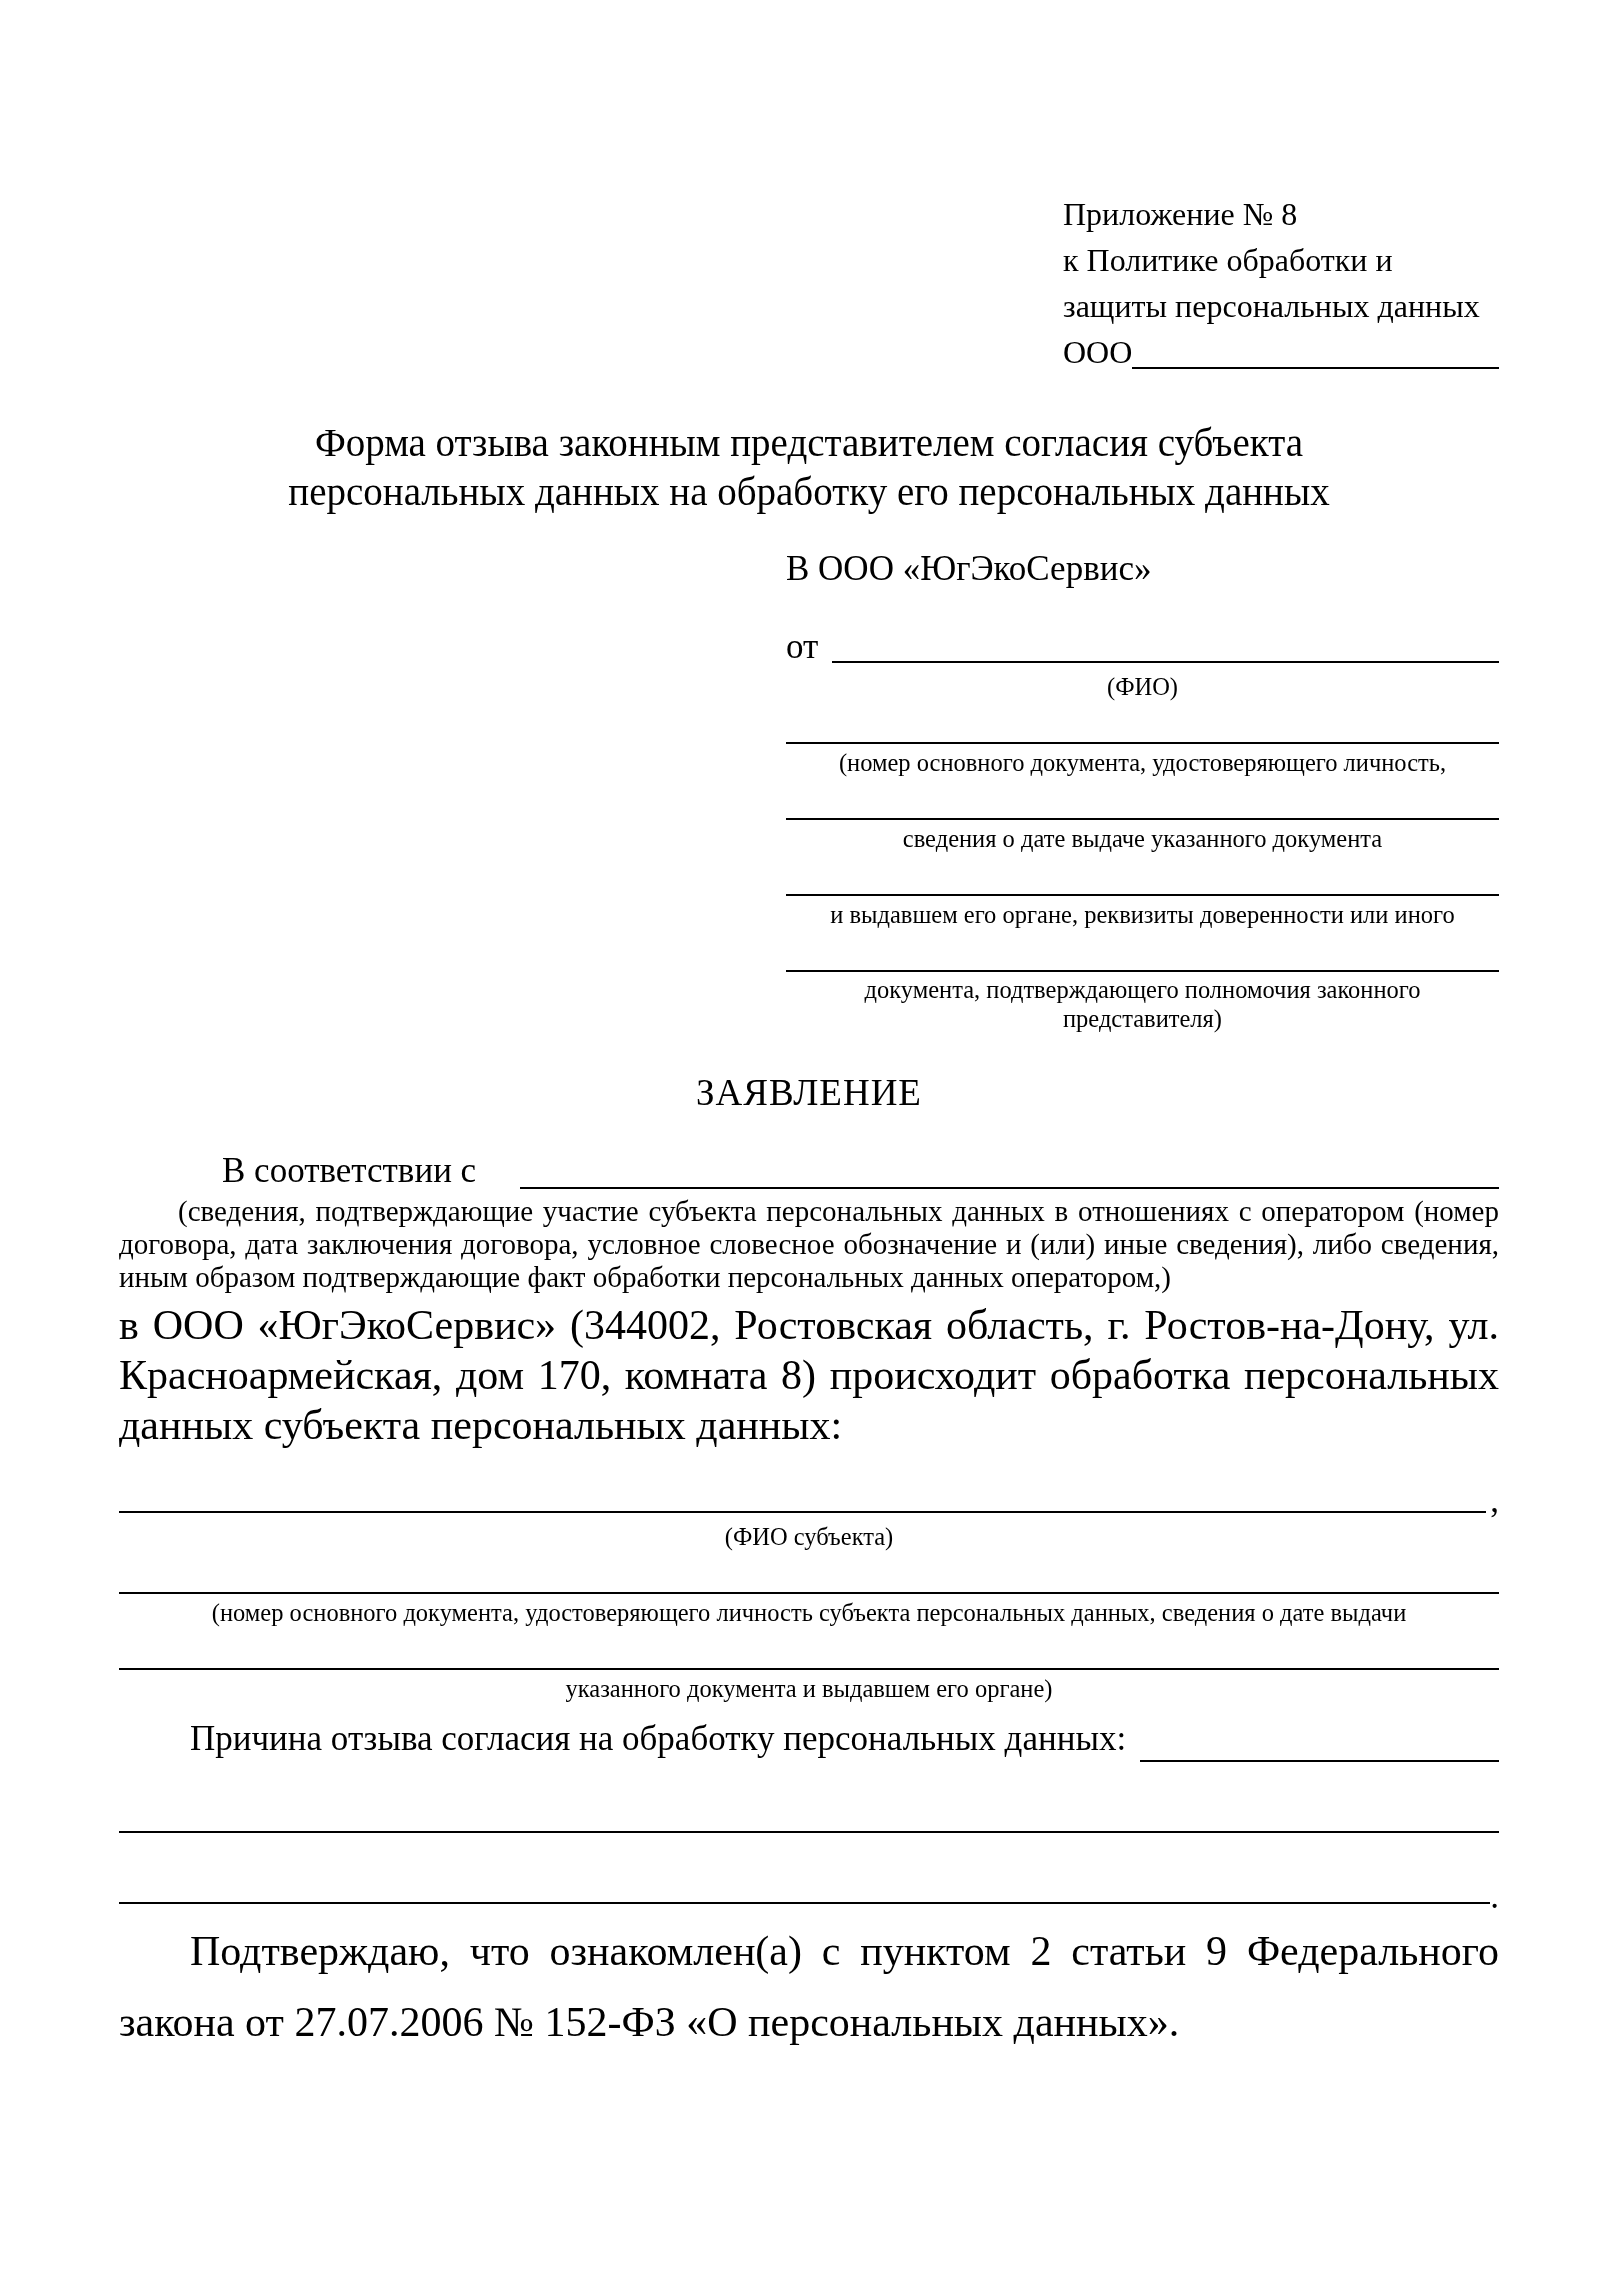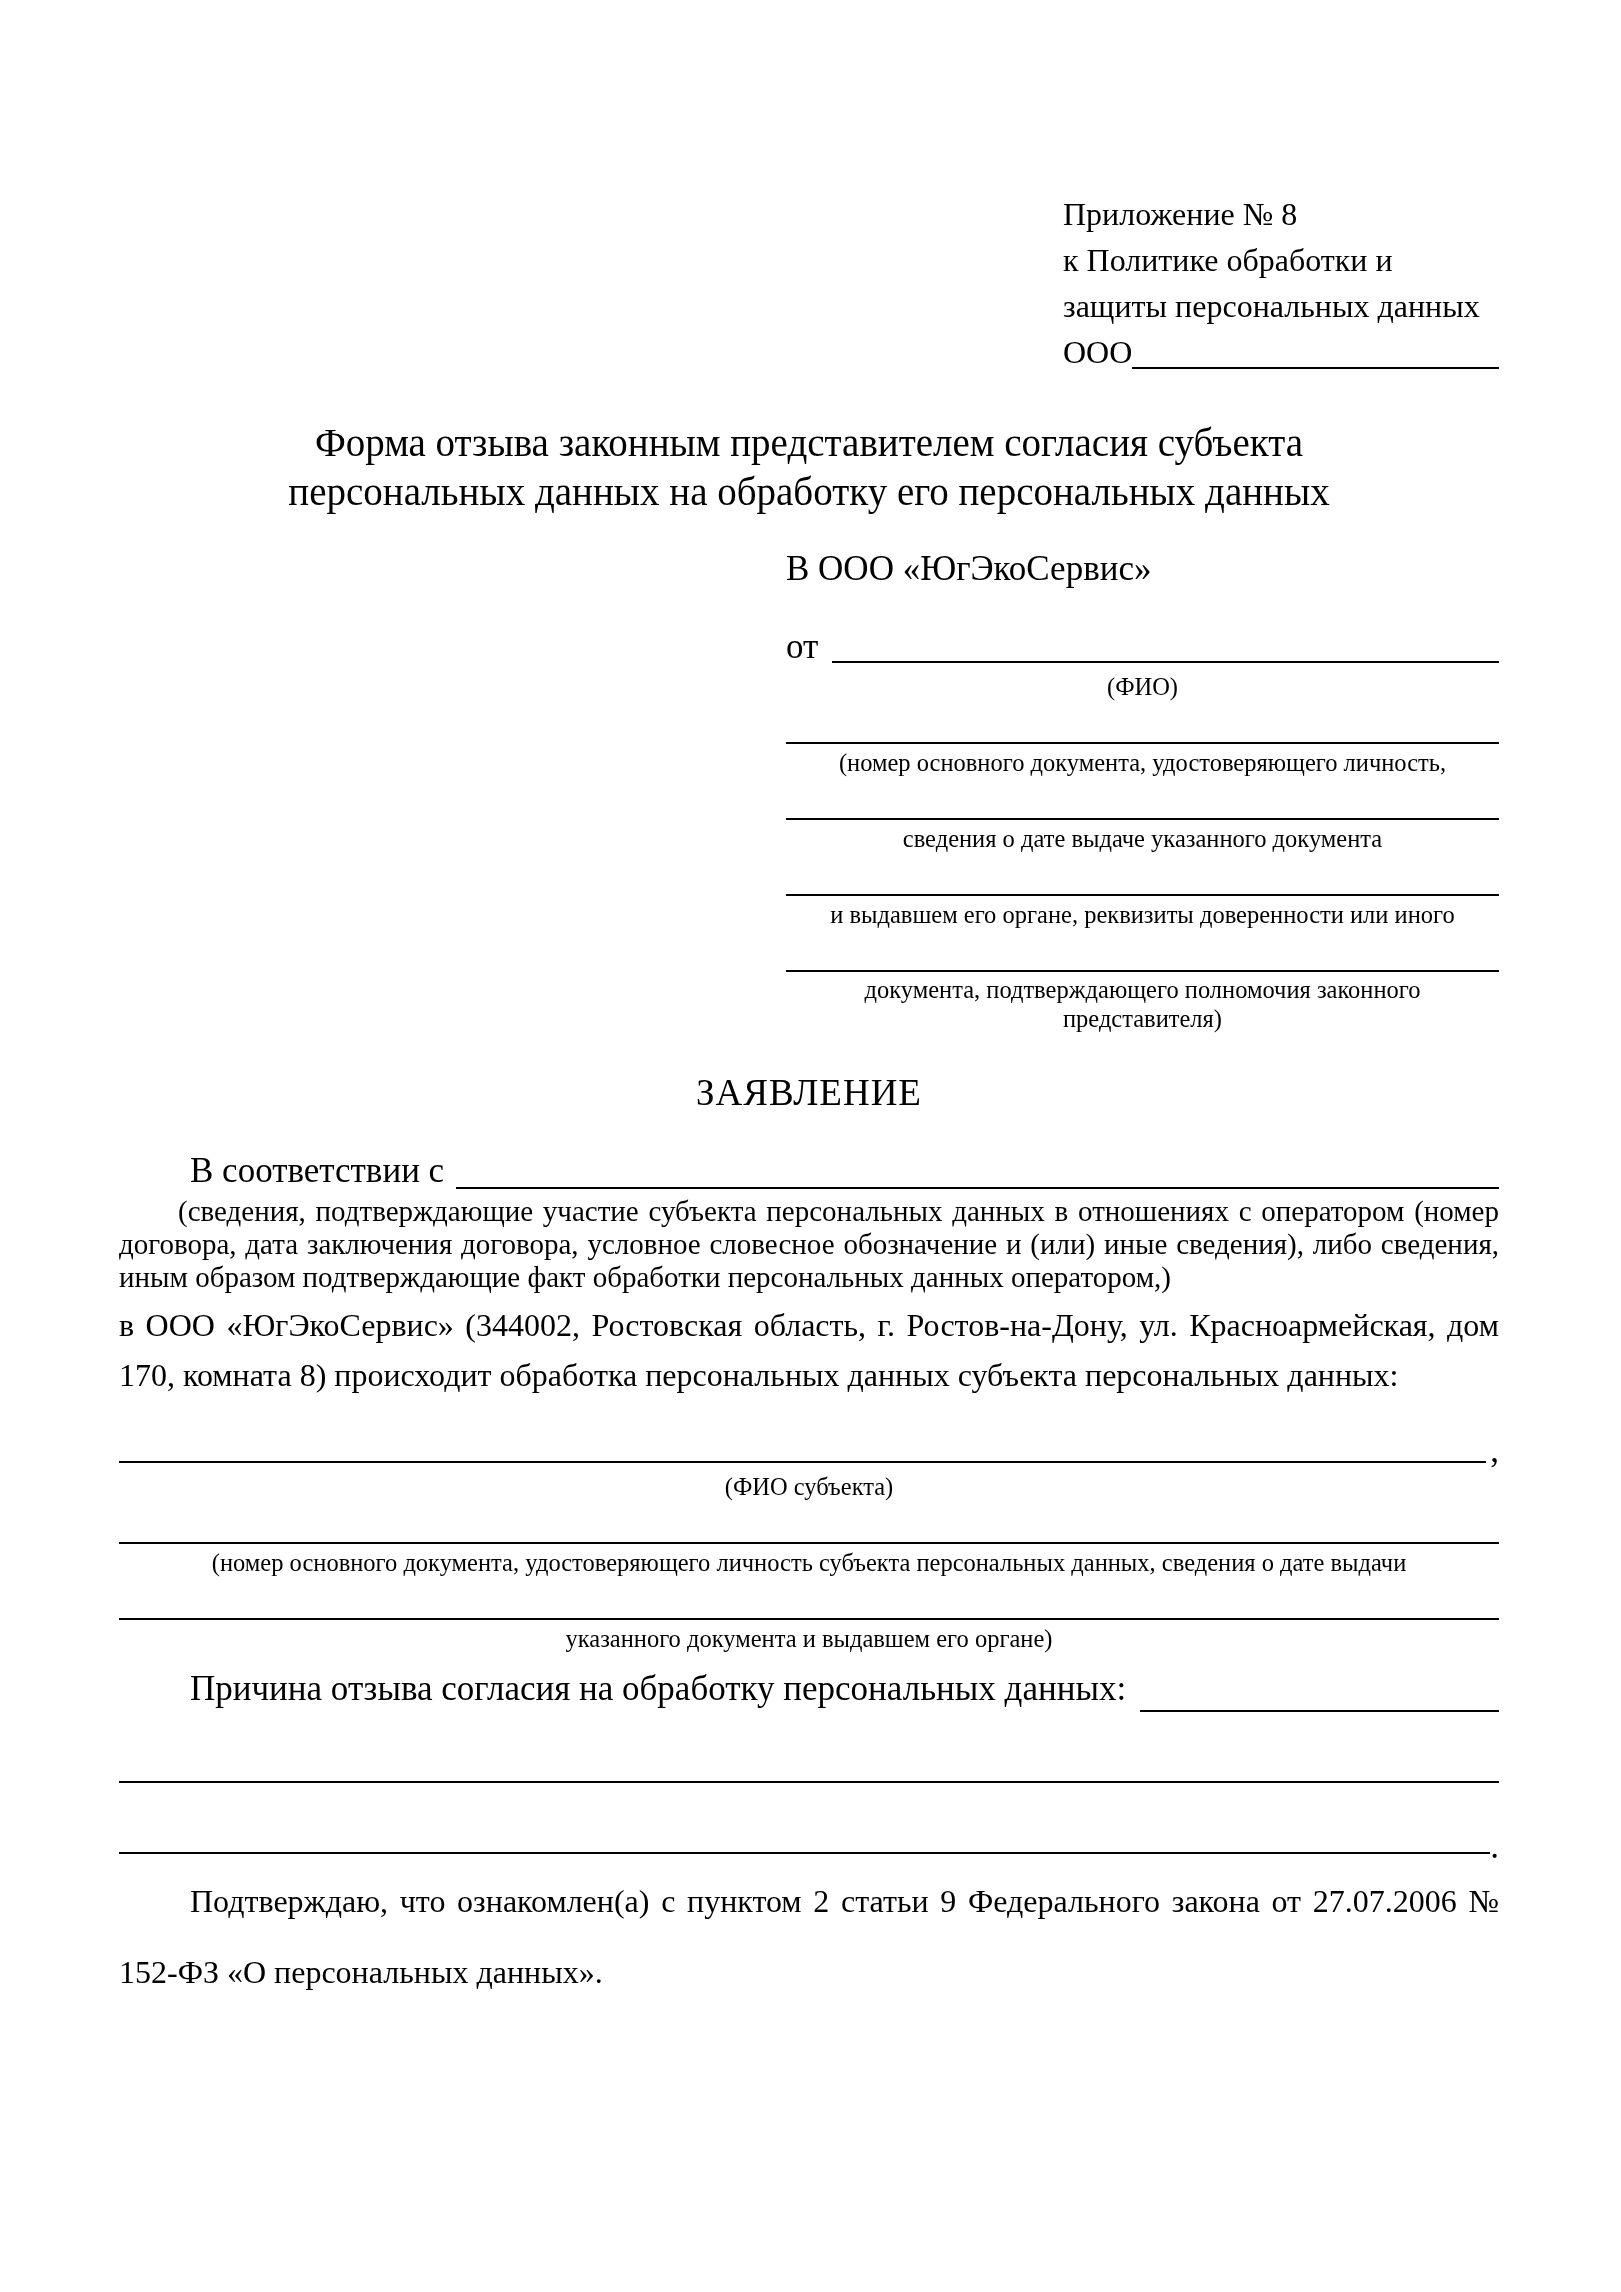--- a/index.html
+++ b/index.html
@@ -38,31 +38,31 @@
   .sig-line { border-bottom:2.9px solid #000; height:0; margin-top:41px; }
   
   .statement-heading {
     margin-top:37px;
     text-align:center;
     font-size:37px;
     line-height:45px;
     letter-spacing:1px;
   }
   .row { display:flex; align-items:flex-end; }
-  .p1-row { margin-top:33px; font-size:35px; line-height:45px; }
+  .p1-row { margin-top:33px; font-size:35px; line-height:45px;gap:32px; }
   .p1-row .indent { width:71px; }
   .p1-row .prefix { white-space:nowrap; padding-right:11.8px; }
   .note {
     font-size:29px; line-height:33px;
     text-align:justify; text-align-last:left;
     text-indent:59px;
     margin-top:2px;
   }
   .body-p {
-    font-size:32px;
+    font-size:42px;
     text-align:justify; text-align-last:left;
   }
   .p2 { line-height:50px; margin-top:5.9px; }
   .subject-row { margin-top:33px; font-size:35px; }
   .subject-row .tail { padding-left:3.9px; line-height:35px; }
   .spaced { line-height:71px; }
   .p3 { margin-top:9.8px; }
   .p4-row { font-size:35px; line-height:71px; align-items:flex-end; }
   .p4-row .indent { width:71px; }
   .p4-row .prefix { white-space:nowrap; padding-right:13.7px; }

